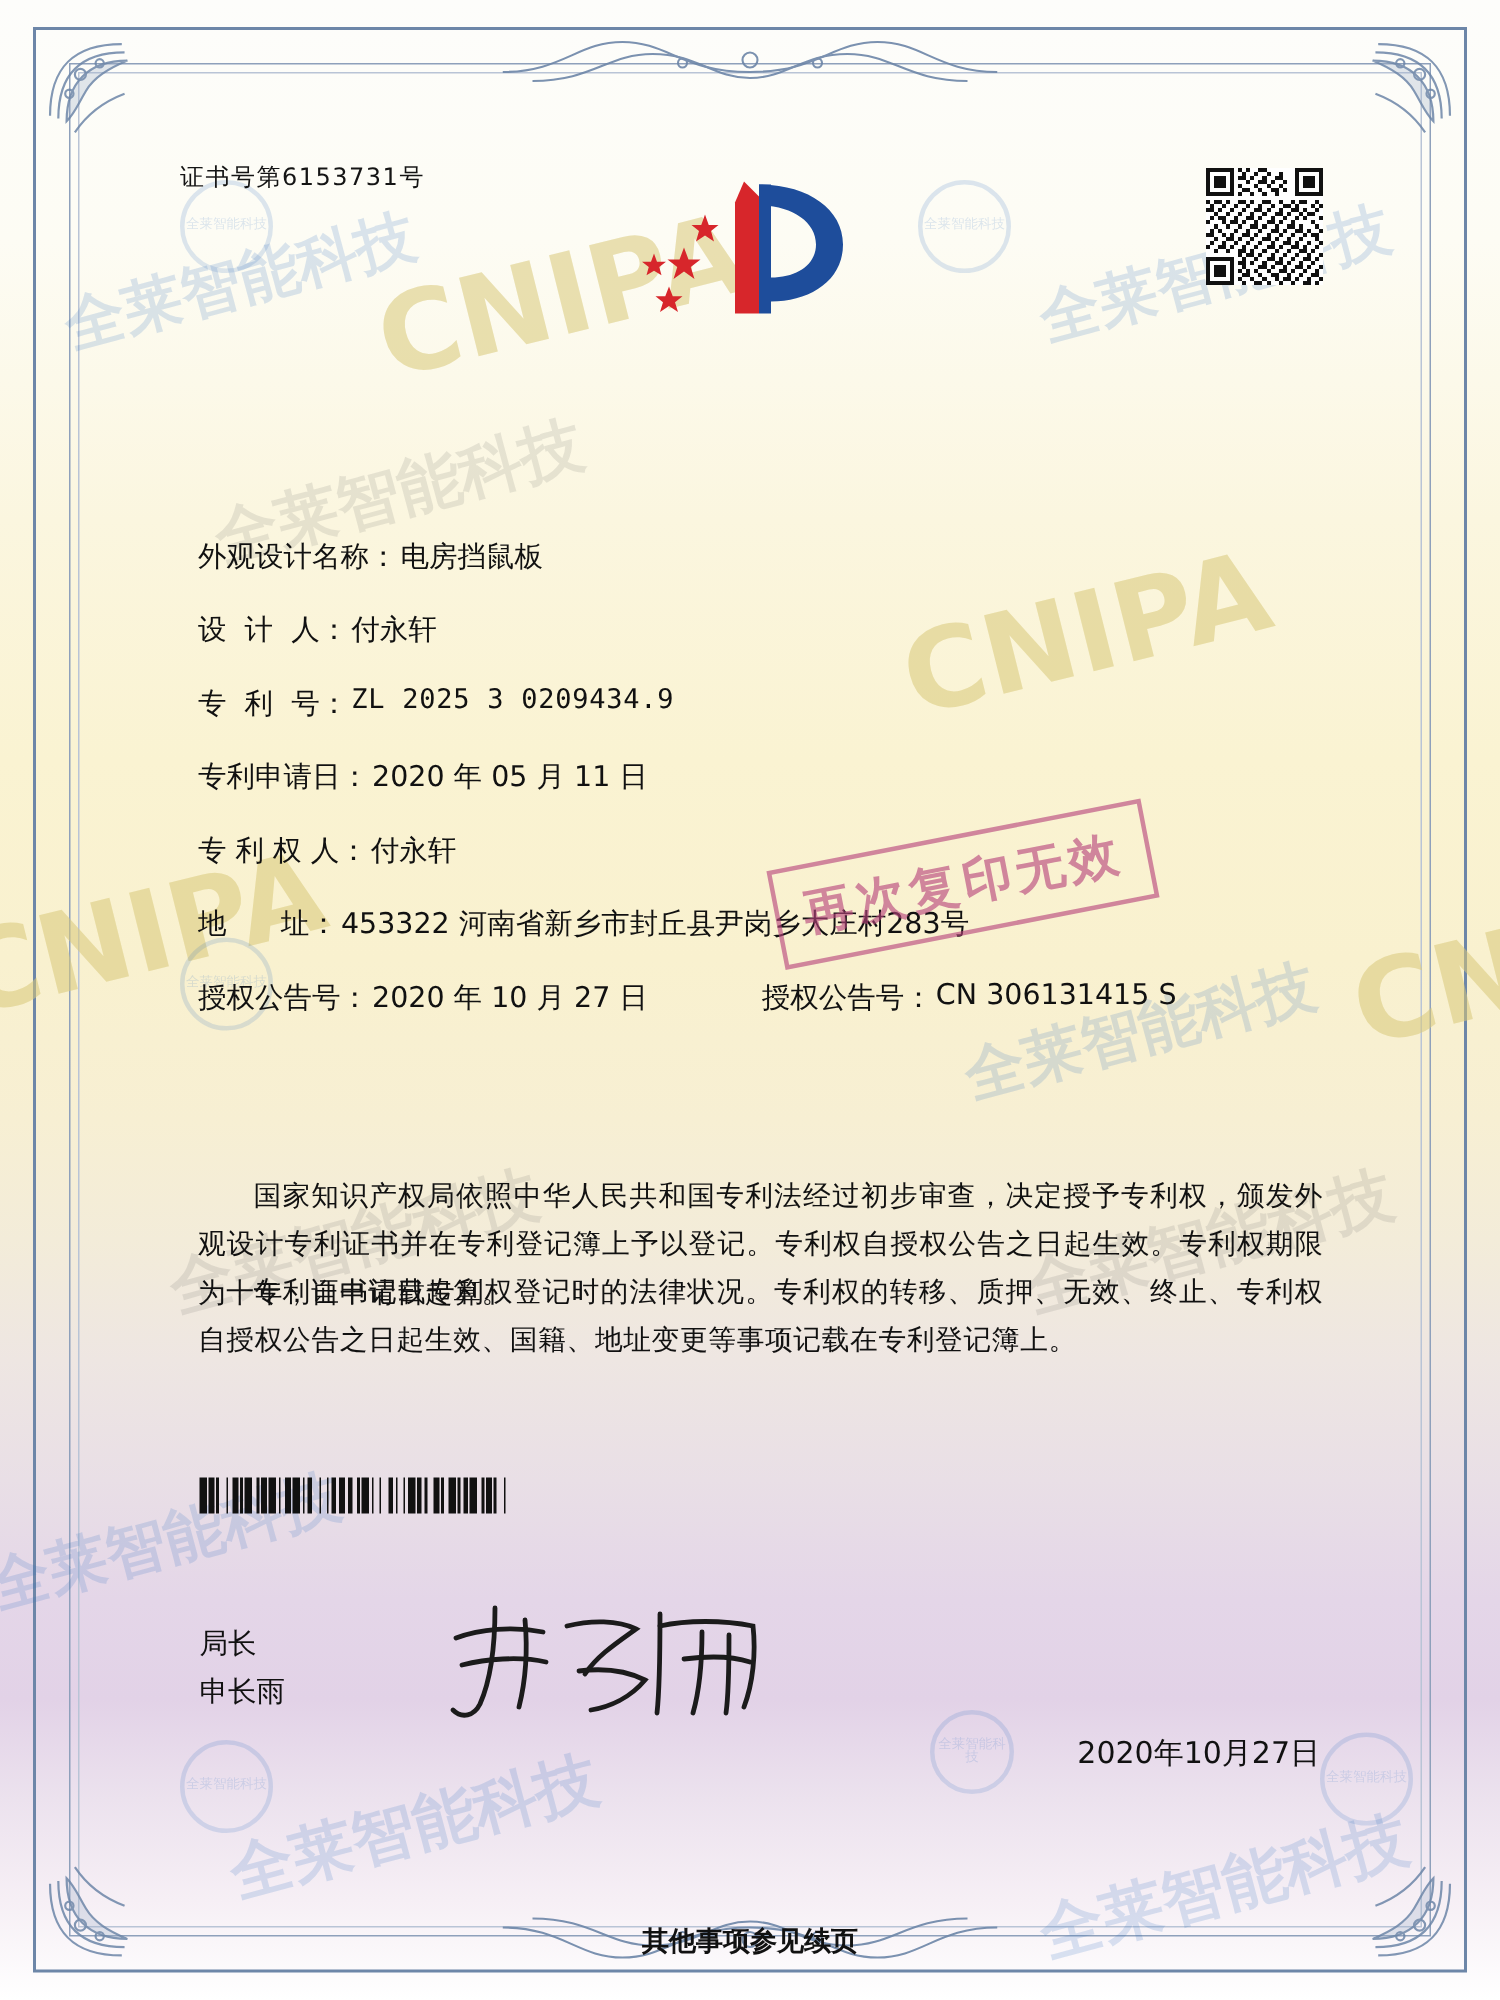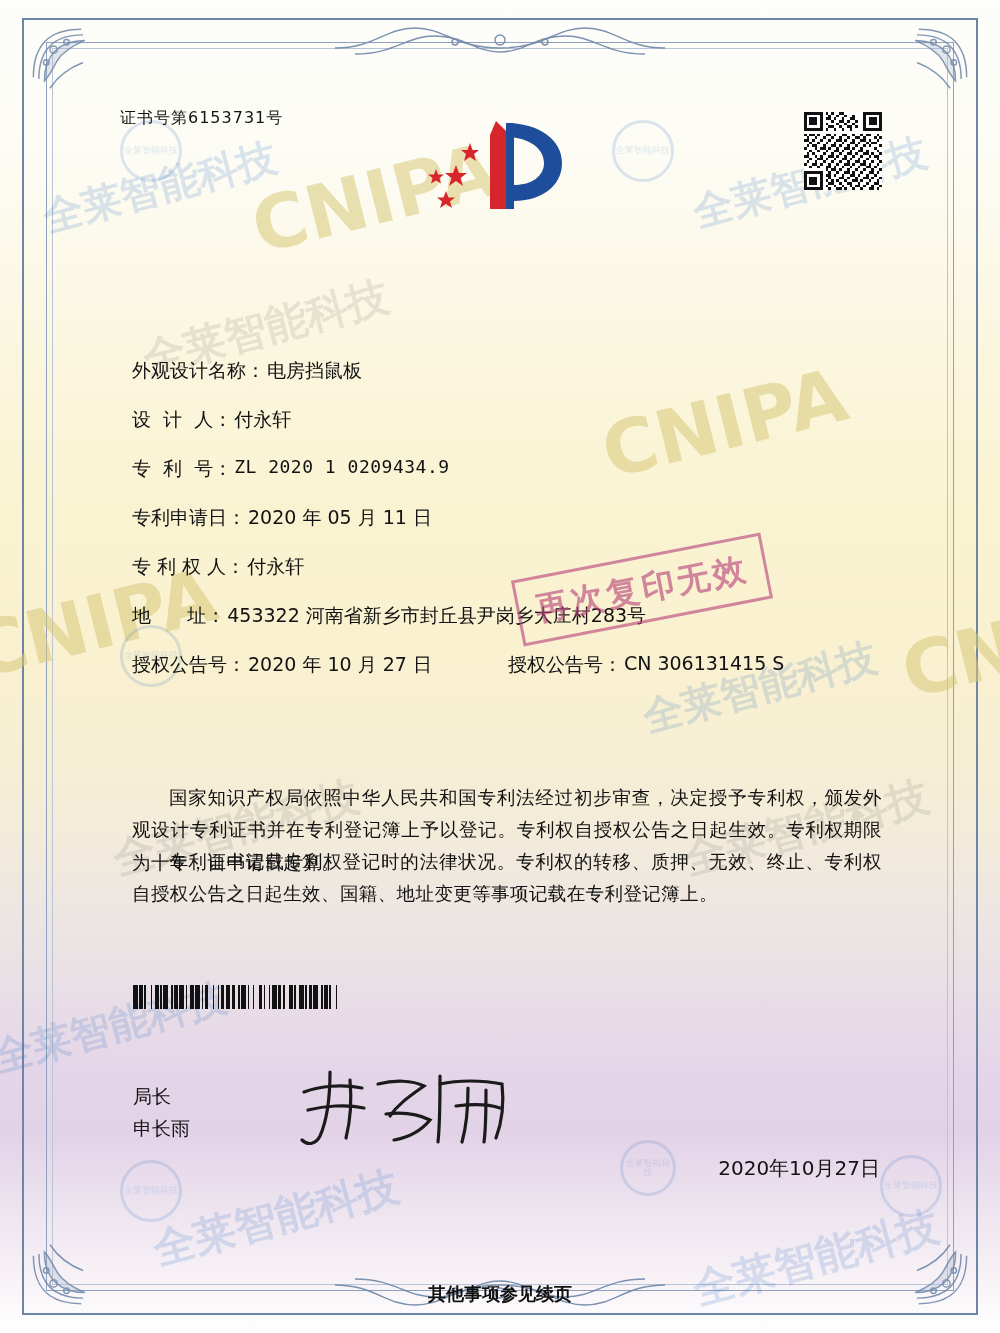--- a/index.html
+++ b/index.html
@@ -581,21 +581,21 @@
       <div class="row">
         <span class="lab">外观设计名称：</span>
         <span class="val">电房挡鼠板</span>
       </div>
       <div class="row">
         <span class="lab">设  计  人：</span>
         <span class="val">付永轩</span>
       </div>
       <div class="row">
         <span class="lab">专  利  号：</span>
-        <span class="val mono">ZL 2020 1 0209434.9</span>
+        <span class="val mono">ZL 2025 3 0209434.9</span>
       </div>
       <div class="row">
         <span class="lab">专利申请日：</span>
         <span class="val">2020 年 05 月 11 日</span>
       </div>
       <div class="row">
         <span class="lab">专 利 权 人：</span>
         <span class="val">付永轩</span>
       </div>
       <div class="row">

